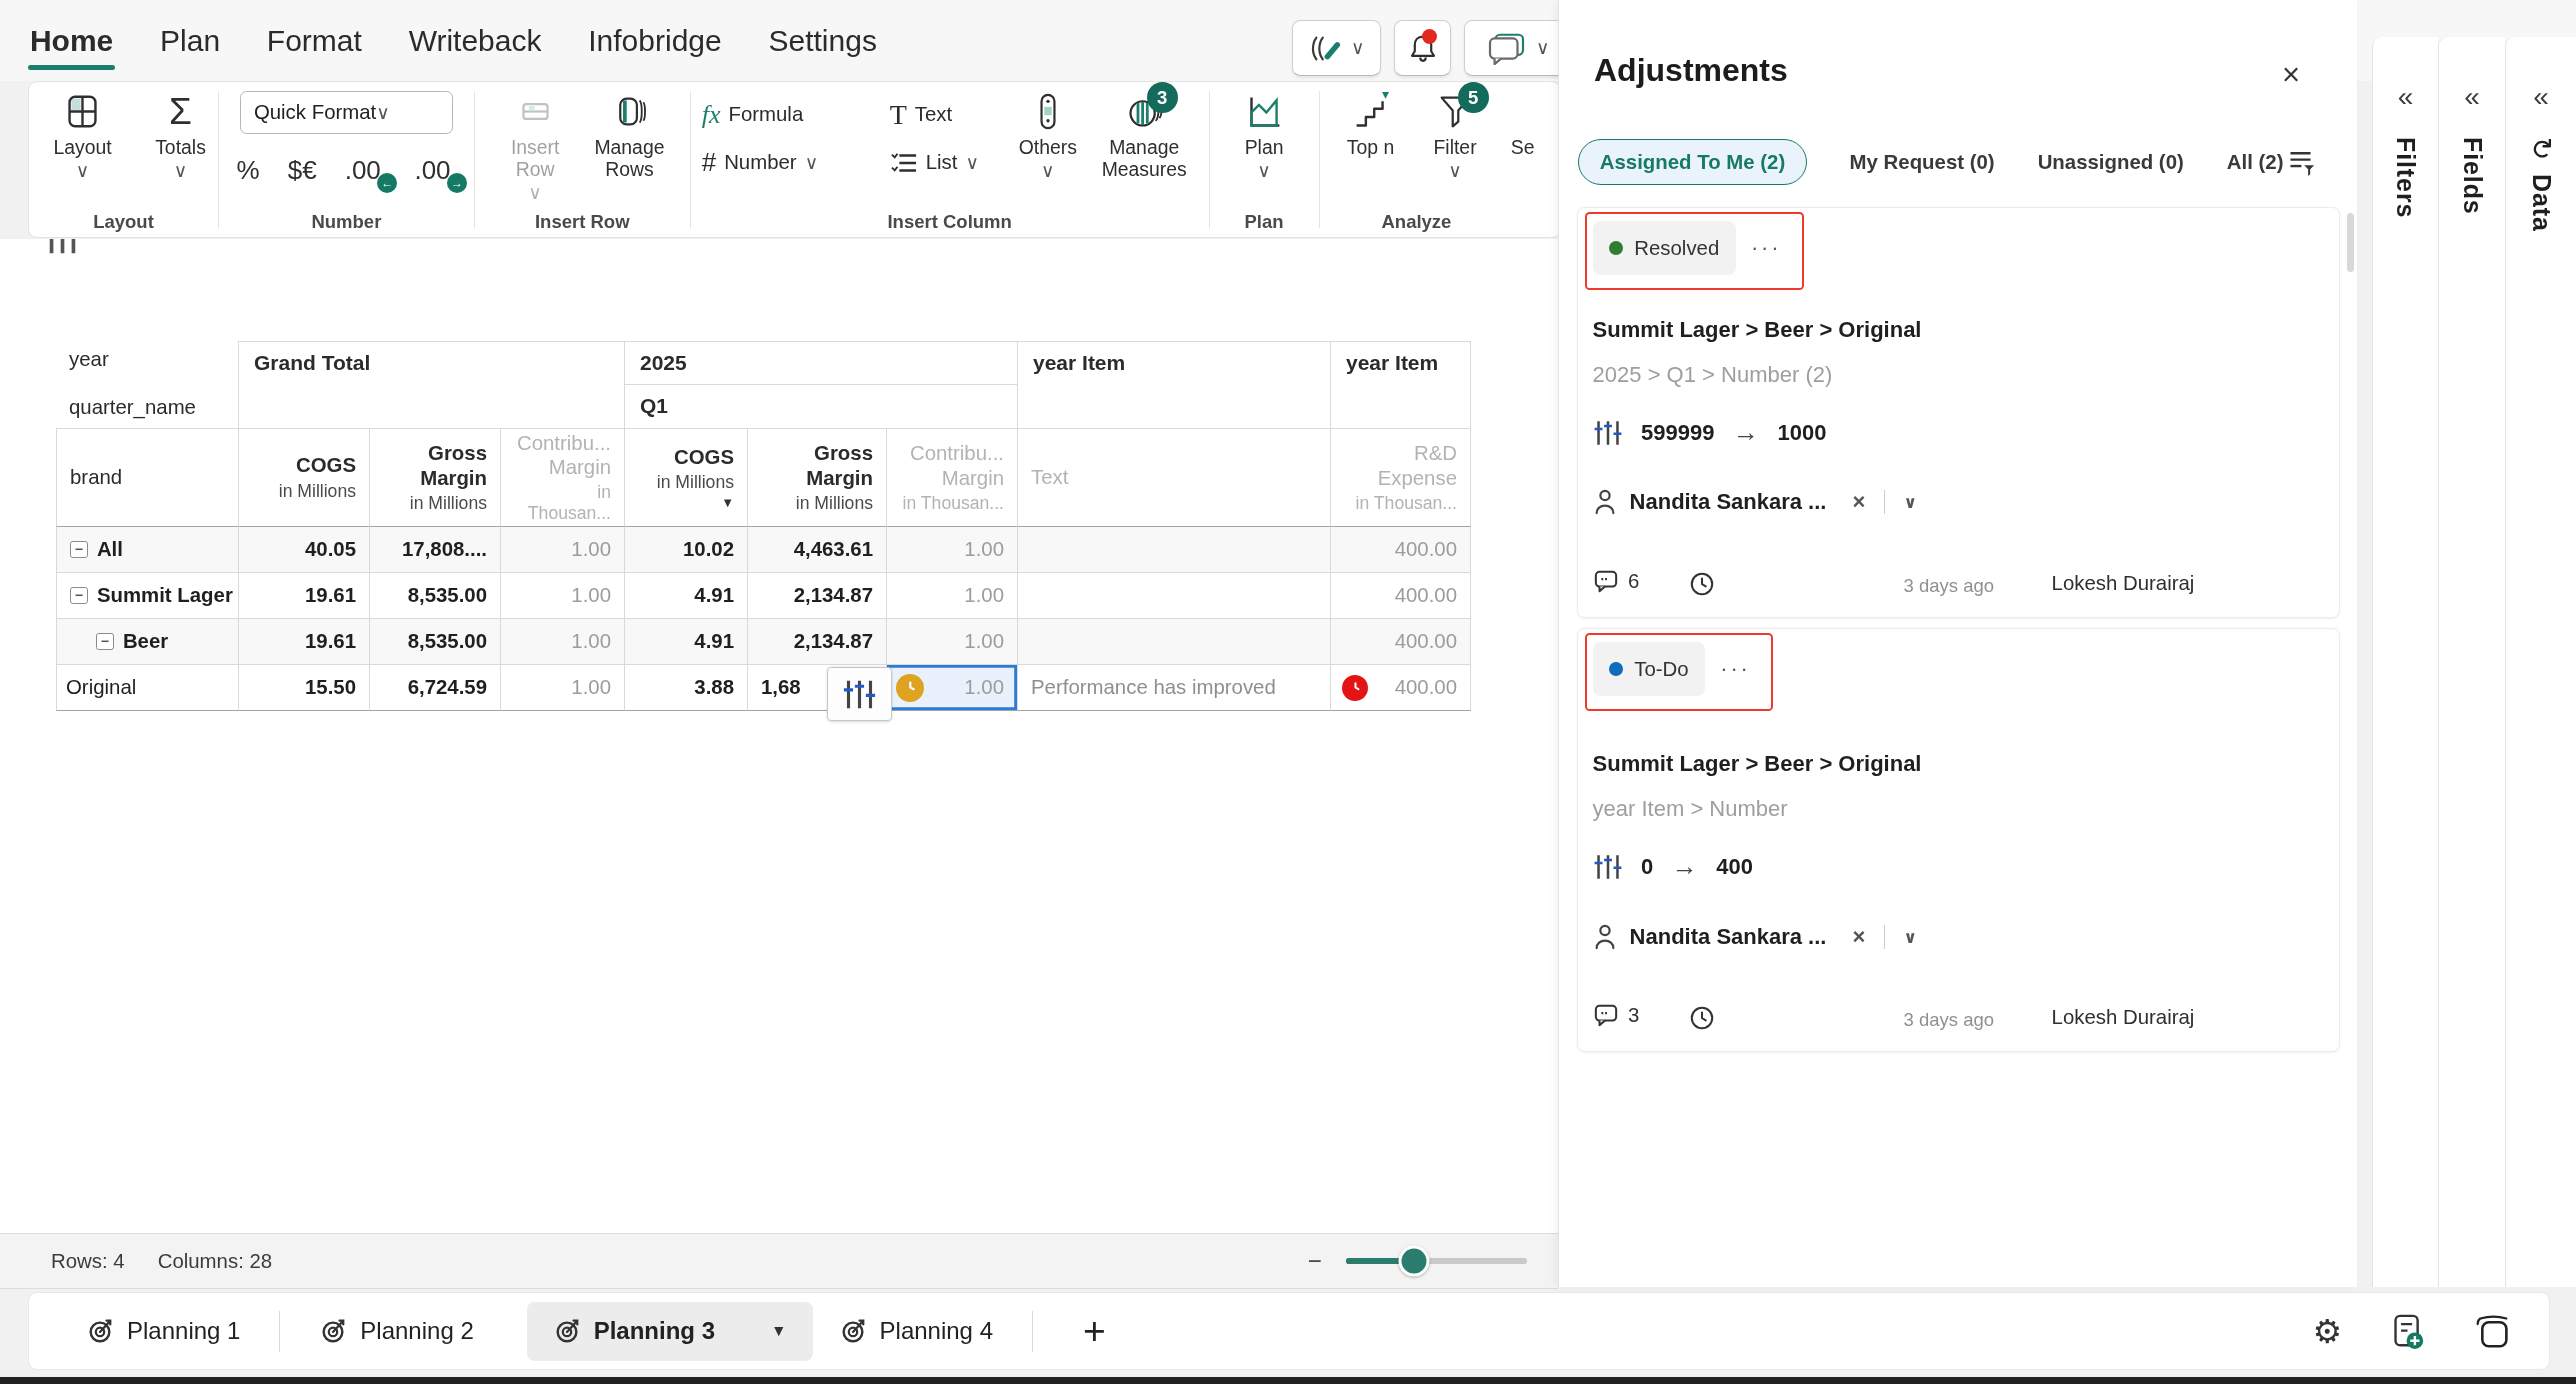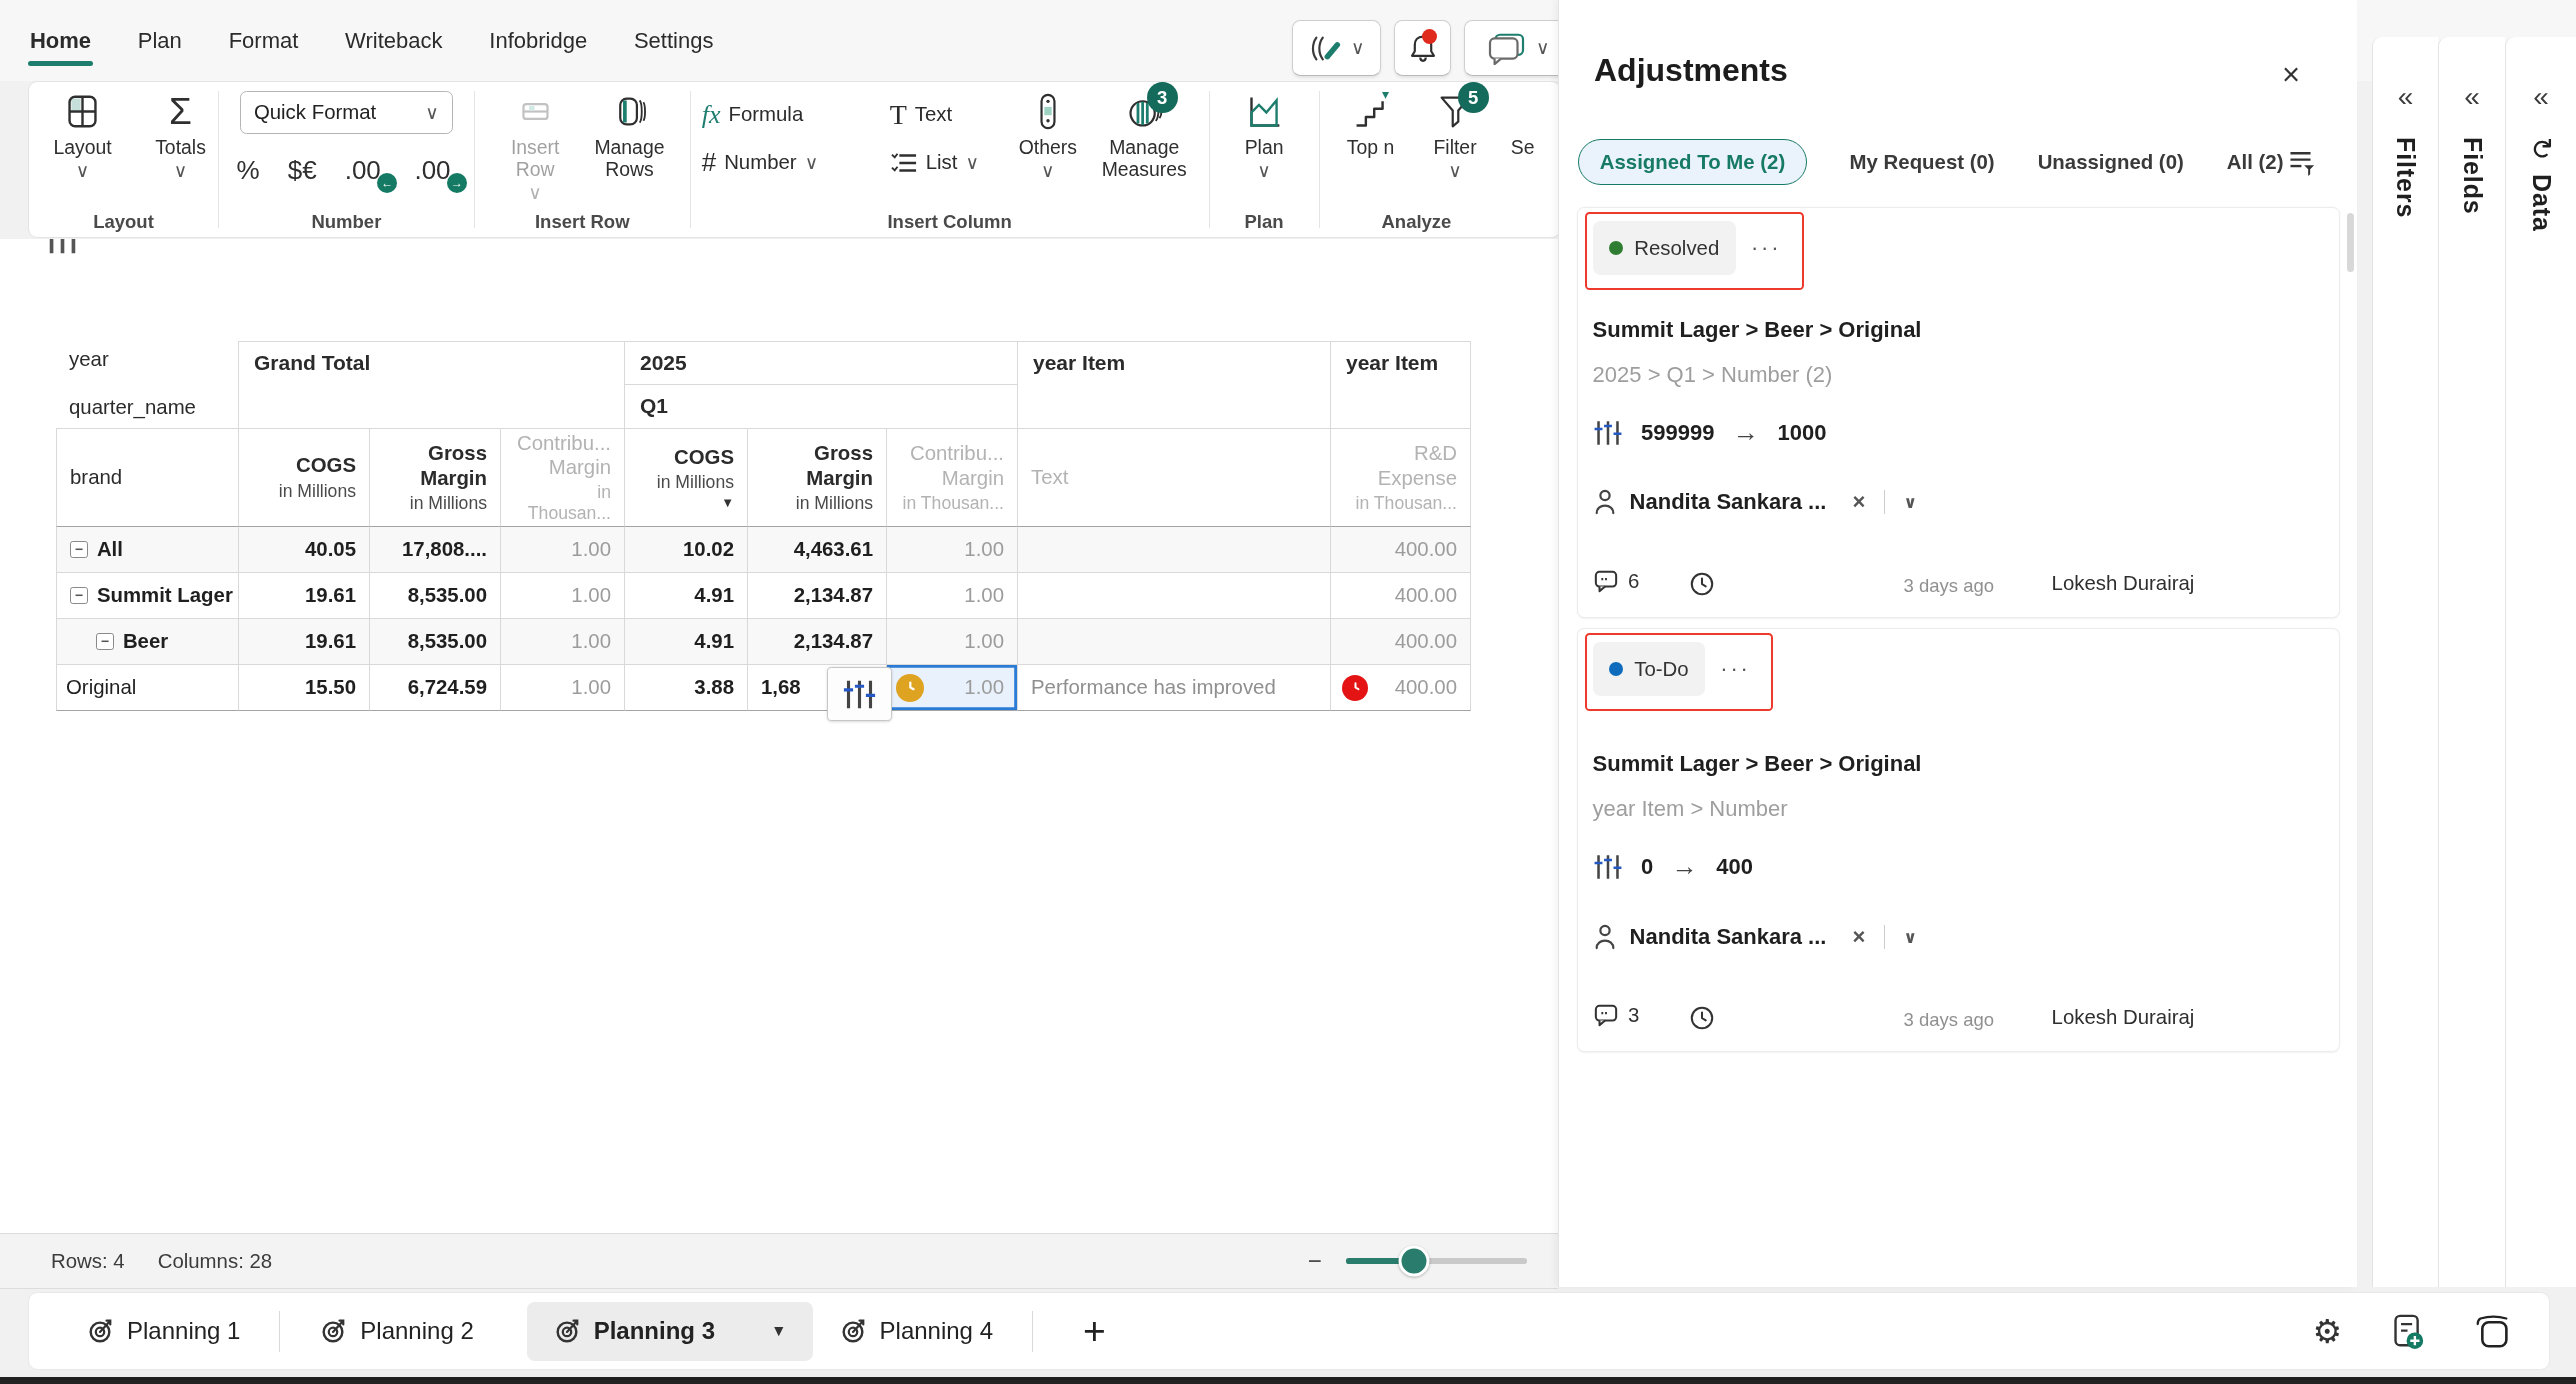--- a/index.html
+++ b/index.html
@@ -2,40 +2,40 @@
 <html style="font-size:15px"><head>
 <meta charset="utf-8">
 <style>
   * { margin:0; padding:0; box-sizing:border-box; }
   html,body { width:2576px; height:1385px; }
   body { font-family:"Liberation Sans","DejaVu Sans",sans-serif; background:#f1f1f1; position:relative; overflow:hidden; color:#222; }
 
   
   .menubar { position:absolute; left:0; top:0; width:2576px; height:81px; background:#f7f7f7; }
   .menu-items { position:absolute; left:28px; top:0; height:81px; display:flex; align-items:center; gap:43px; }
-  .menu-item { font-size:22px; color:#2b2b2b; cursor:pointer; position:relative; padding:5.6px 1.9px; }
+  .menu-item { font-size:30px; color:#2b2b2b; cursor:pointer; position:relative; padding:5.6px 1.9px; }
   .menu-item.active { font-weight:700; }
   .menu-item.active::after { content:""; position:absolute; left:0; right:0; bottom:-7.4px; height:5.6px; border-radius:2.8px; background:#1e7e6e; }
 
   
   .qa { position:absolute; top:20.4px; left:1292px; display:flex; gap:13px; }
   .qa-btn { height:56px; background:#fff; border:0.9px solid #cfcfcf; border-bottom:1.9px solid #b9b9b9; border-radius:8.3px; display:flex; align-items:center; justify-content:center; gap:9.3px; padding:0 13px; box-shadow:0 1.9px 2.8px rgba(0,0,0,.08); cursor:pointer; position:relative; }
   .chev { font-size:18.5px; color:#555; line-height:1; }
   .red-dot { position:absolute; top:7.4px; right:13px; width:15px; height:15px; border-radius:50%; background:#e02a1e; }
 
   
   .ribbon { position:absolute; left:28px; top:81px; width:1533px; height:157px; background:#fff; border:0.9px solid #e3e3e3; border-radius:9.3px; display:flex; overflow:hidden; }
   .rgroup { position:relative; display:flex; align-items:flex-start; padding:9.3px 11px 26px 11px; }
   .rdiv { width:0.9px; background:#e4e4e4; margin:9.3px 0; }
   .gcap { position:absolute; left:0; right:0; bottom:3.7px; text-align:center; font-size:18.5px; font-weight:600; color:#4a4a4a; }
   .rbtn-tall { display:flex; flex-direction:column; align-items:center; gap:3.7px; width:85px; cursor:pointer; }
   .rbtn-tall .lbl { font-size:19.4px; color:#2f2f2f; text-align:center; line-height:1.15; }
   .icon44 { width:41px; height:41px; display:flex; align-items:center; justify-content:center; }
   .disabled { opacity:.45; pointer-events:none; }
-  .qf-select { width:213px; height:43px; border:0.9px solid #b5b5b5; border-radius:6.5px; background:#fff; display:flex; align-items:center; justify-content:space-between; padding:0 13px; font-size:20.4px; color:#222; cursor:pointer; }
+  .qf-select { width:213px; height:43px; border:0.9px solid #b5b5b5; border-radius:6.5px; background:#fff; display:flex; align-items:center; padding:0 13px; font-size:20.4px; color:#222; cursor:pointer; }
   .numrow { display:flex; align-items:center; gap:28px; margin-top:20.4px; }
   .numrow .nbtn { font-size:26px; color:#2f2f2f; cursor:pointer; position:relative; }
   .dec { position:relative; padding-right:5.6px; }
   .dec .mini { position:absolute; right:-11px; bottom:-7.4px; width:20.4px; height:20.4px; border-radius:50%; background:#157a63; color:#fff; font-size:12px; display:flex; align-items:center; justify-content:center; }
   .matrix { display:flex; flex-direction:column; gap:16.7px; margin-top:7.4px; }
   .mrow { display:flex; gap:31px; }
   .mitem { display:flex; align-items:center; gap:8px; font-size:20.4px; color:#2c2c2c; cursor:pointer; white-space:nowrap; }
   .badge { position:absolute; top:-9.3px; right:-13px; min-width:31px; height:31px; border-radius:50%; background:#156b5b; color:#fff; font-size:18.5px; font-weight:600; display:flex; align-items:center; justify-content:center; }
   .teal { color:#1e7e6e; }
 

